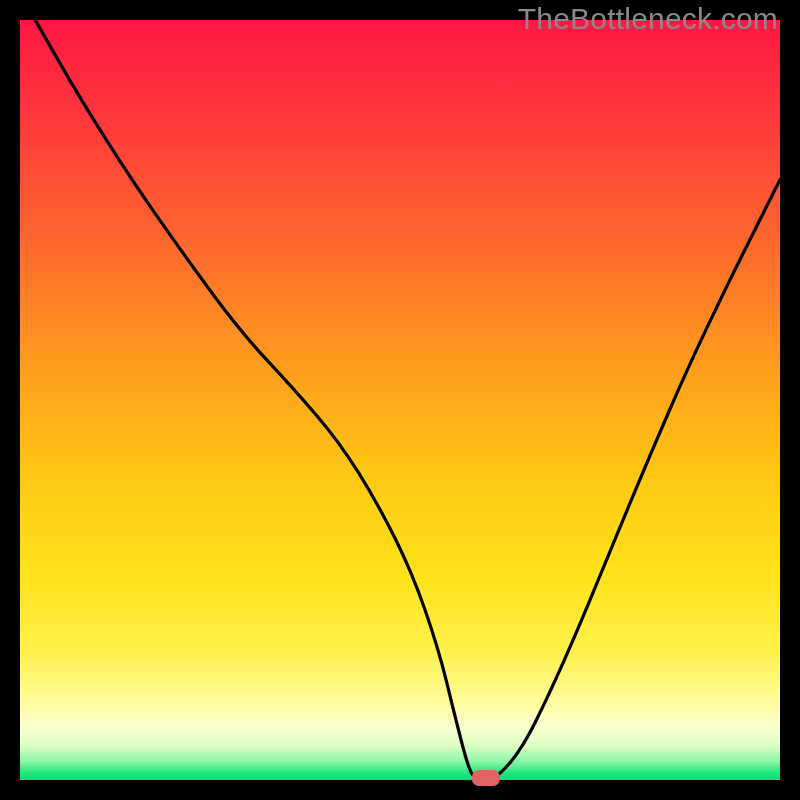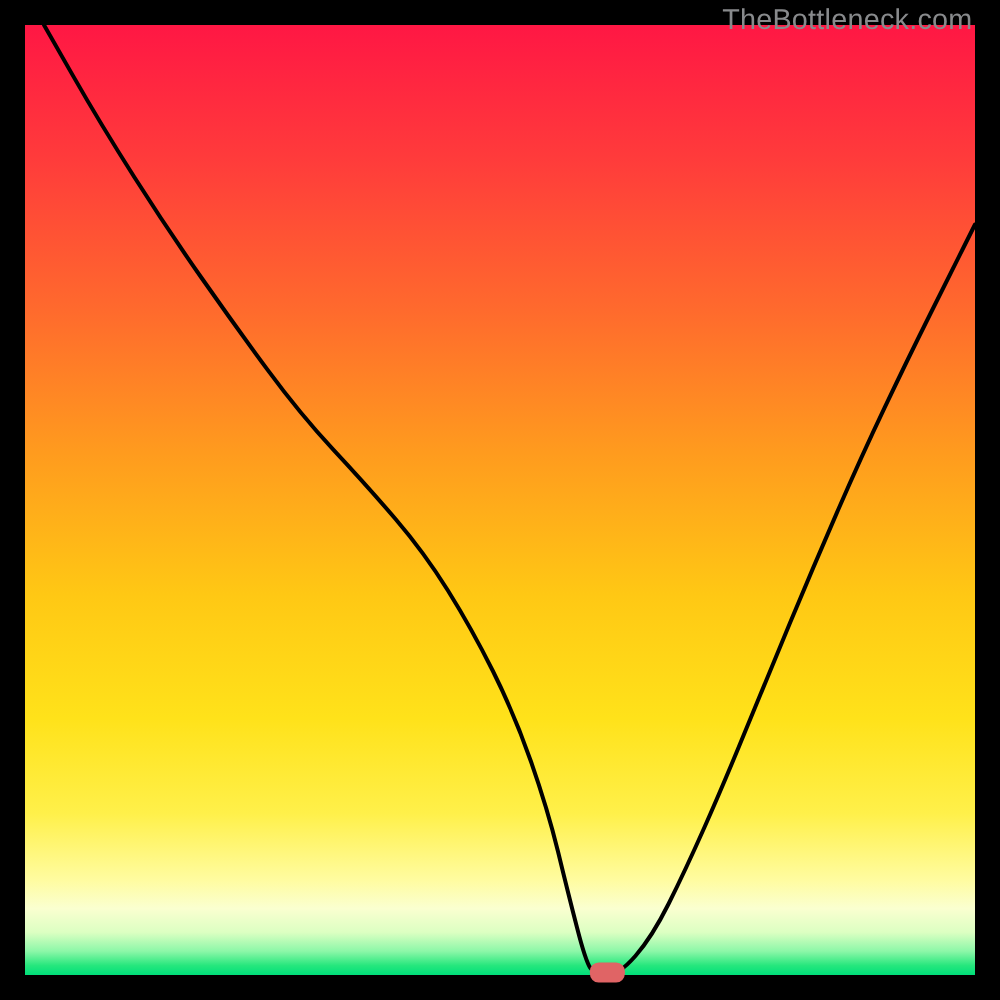--- a/index.html
+++ b/index.html
@@ -22,21 +22,21 @@
     left: 20px;
     top: 20px;
     width: 760px;
     height: 760px;
     
   }
   .watermark {
     position: absolute;
     top: 2px;
     right: 22px;
-    font-size: 23px;
+    font-size: 30px;
     font-weight: 500;
     color: #888a8c;
     letter-spacing: 0.2px;
   }
   svg.curves {
     position: absolute;
     left: 0;
     top: 0;
     width: 760px;
     height: 760px;

